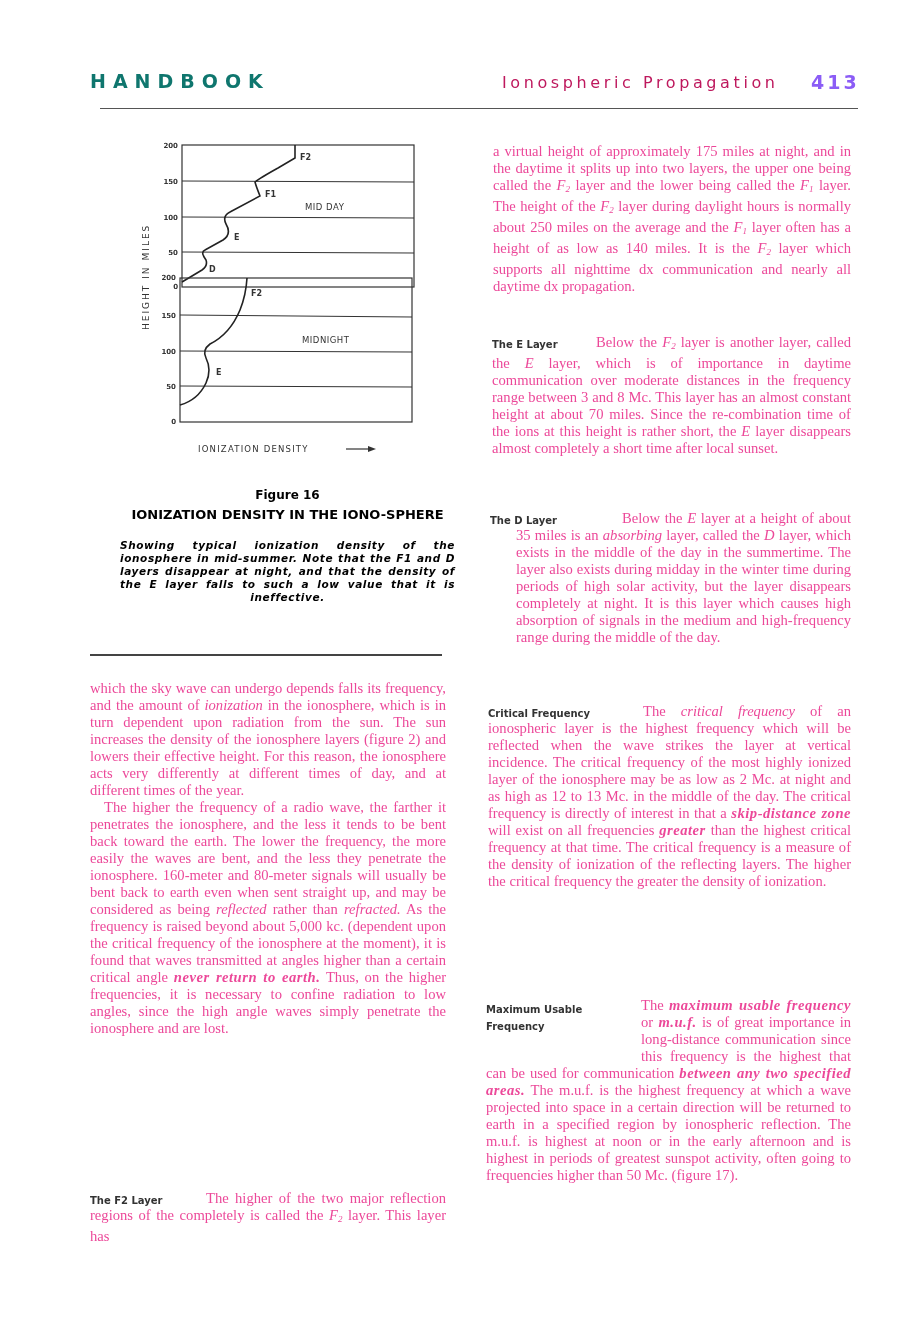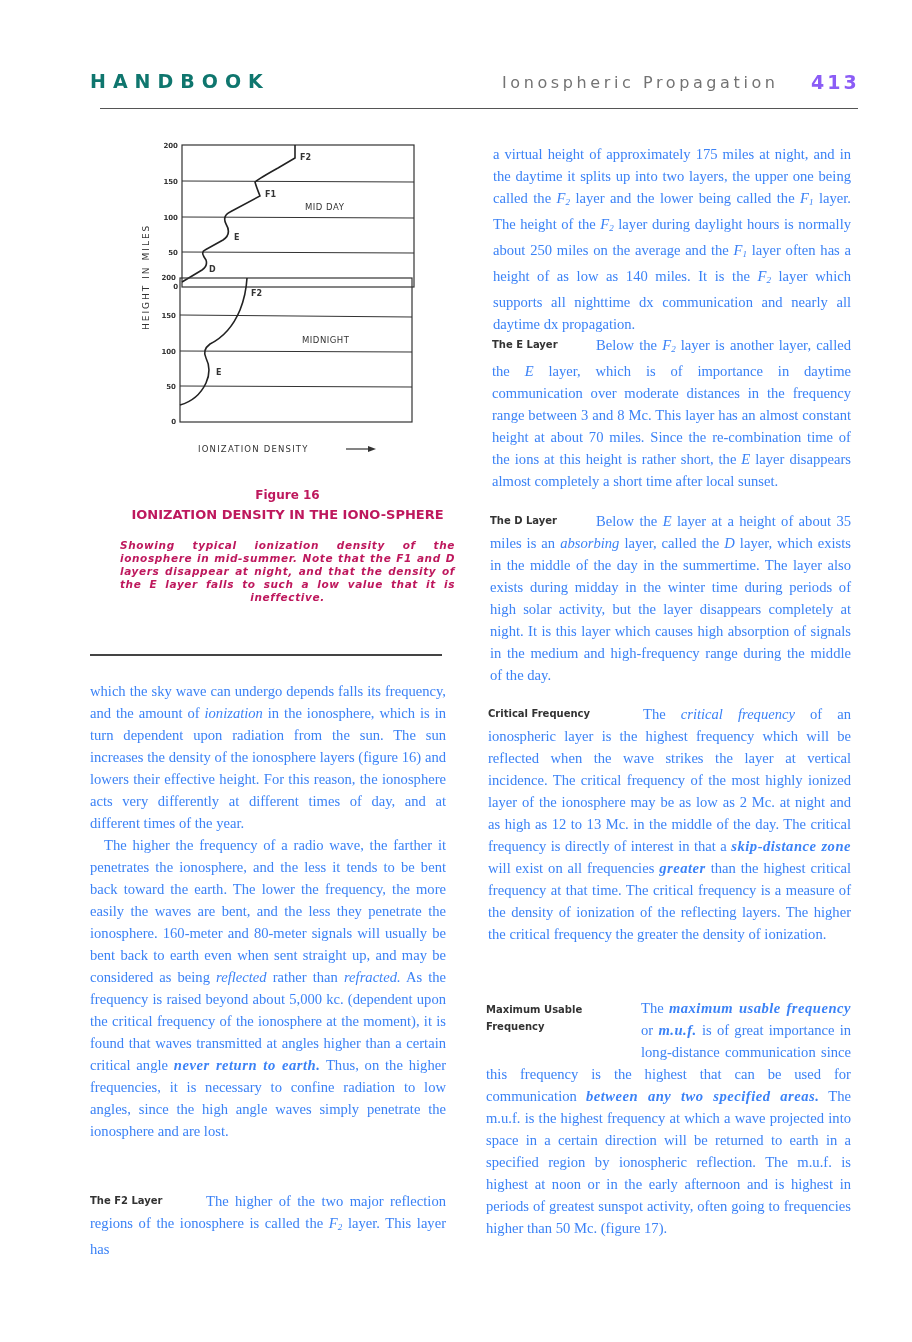--- a/index.html
+++ b/index.html
@@ -1,32 +1,32 @@
 <!DOCTYPE html>
 <html><head>
 <meta charset="utf-8">
 <style>
   html, body { margin: 0; padding: 0; background: #ffffff; }
   body { width: 912px; height: 1342px; position: relative; overflow: hidden; color: #2a2a2a; }
 
   .header-left { position: absolute; left: 90px; top: 70px; font-family: "DejaVu Sans", sans-serif; font-weight: bold; font-size: 19px; letter-spacing: 7px; color: #0f766e; }
-  .header-right { position: absolute; left: 502px; top: 73px; font-family: "DejaVu Sans", sans-serif; font-size: 16px; letter-spacing: 3.6px; color: #737373; }
+  .header-right { position: absolute; left: 502px; top: 73px; font-family: "DejaVu Sans", sans-serif; font-size: 16px; letter-spacing: 3.6px; color: #be185d; }
   .page-num { position: absolute; left: 811px; top: 71px; font-family: "DejaVu Sans", sans-serif; font-weight: bold; font-size: 19px; letter-spacing: 3px; color: #8b5cf6; }
   .header-rule { position: absolute; left: 100px; top: 108px; width: 758px; height: 1px; background: #555; }
 
   
   .figure { position: absolute; left: 130px; top: 130px; width: 300px; height: 350px; }
   .figure svg { position: absolute; left: 0; top: 0; }
-  .fig-caption { position: absolute; left: 120px; top: 488px; width: 335px; text-align: center; font-family: "DejaVu Sans", sans-serif; color: #be185d; }
+  .fig-caption { position: absolute; left: 120px; top: 488px; width: 335px; text-align: center; font-family: "DejaVu Sans", sans-serif; color: #000000; }
   .fig-num { font-size: 12px; font-weight: bold; margin-bottom: 4px; }
   .fig-title { font-size: 13px; font-weight: bold; line-height: 17px; }
   .fig-desc { font-size: 10.5px; font-style: italic; font-weight: bold; line-height: 13px; margin-top: 16px; text-align: justify; text-align-last: center; letter-spacing: 0.6px; }
   .col-rule { position: absolute; left: 90px; top: 654px; width: 352px; height: 2px; background: #444; }
 
-  .text-block { position: absolute; font-family: "Liberation Serif", "DejaVu Serif", serif; font-size: 14.6px; line-height: 22px; text-align: justify; color: #3b82f6; }
+  .text-block { position: absolute; font-family: "Liberation Serif", "DejaVu Serif", serif; font-size: 14.6px; line-height: 17px; text-align: justify; color: #ec4899; }
   .text-block p { margin: 0; }
   .indent { text-indent: 14px; }
   .side-head { font-family: "DejaVu Sans", sans-serif; font-weight: bold; font-size: 10px; color: #333; position: absolute; }
   em { font-style: italic; }
   .bi { font-style: italic; font-weight: bold; letter-spacing: 0.5px; }
   sub { font-size: 9px; vertical-align: -2px; font-style: italic; }
 </style>
 </head>
 <body>
 
@@ -83,37 +83,37 @@
   <div class="fig-num">Figure 16</div>
   <div class="fig-title">IONIZATION DENSITY IN THE IONO-SPHERE</div>
   <div class="fig-desc">Showing typical ionization density of the ionosphere in mid-summer. Note that the F1 and D layers disappear at night, and that the density of the E layer falls to such a low value that it is ineffective.</div>
 </div>
 <div class="col-rule"></div>
 
 <div class="text-block" style="left:90px; top:680px; width:356px;">
   <p>
     <span>which the sky wave can undergo depends falls its frequency, and the amount of</span>
     <em>ionization</em>
-    <span>in the ionosphere, which is in turn dependent upon radiation from the sun. The sun increases the density of the ionosphere layers (figure 16) and lowers their effective height. For this reason, the ionosphere acts very differently at different times of day, and at different times of the year.</span>
+    <span>in the ionosphere, which is in turn dependent upon radiation from the sun. The sun increases the density of the ionosphere layers (figure 2) and lowers their effective height. For this reason, the ionosphere acts very differently at different times of day, and at different times of the year.</span>
   </p>
   <p class="indent">
     <span>The higher the frequency of a radio wave, the farther it penetrates the ionosphere, and the less it tends to be bent back toward the earth. The lower the frequency, the more easily the waves are bent, and the less they penetrate the ionosphere. 160-meter and 80-meter signals will usually be bent back to earth even when sent straight up, and may be considered as being</span>
     <em>reflected</em>
     <span>rather than</span>
     <em>refracted.</em>
     <span>As the frequency is raised beyond about 5,000 kc. (dependent upon the critical frequency of the ionosphere at the moment), it is found that waves transmitted at angles higher than a certain critical angle</span>
     <em class="bi">never return to earth.</em>
     <span>Thus, on the higher frequencies, it is necessary to confine radiation to low angles, since the high angle waves simply penetrate the ionosphere and are lost.</span>
   </p>
 </div>
 
 <div class="side-head" style="left:90px; top:1195px;">The F2 Layer</div>
 <div class="text-block" style="left:90px; top:1190px; width:356px;">
   <p style="text-indent:116px;">
-    <span>The higher of the two major reflection regions of the ionosphere is called the</span>
+    <span>The higher of the two major reflection regions of the completely is called the</span>
     <em><span>F</span><sub>2</sub></em>
     <span>layer. This layer has</span>
   </p>
 </div>
 
 <div class="text-block" style="left:493px; top:143px; width:358px;">
   <p>
     <span>a virtual height of approximately 175 miles at night, and in the daytime it splits up into two layers, the upper one being called the</span>
     <em><span>F</span><sub>2</sub></em>
     <span>layer and the lower being called the</span>
@@ -136,21 +136,21 @@
     <span>layer is another layer, called the</span>
     <em>E</em>
     <span>layer, which is of importance in daytime communication over moderate distances in the frequency range between 3 and 8 Mc. This layer has an almost constant height at about 70 miles. Since the re-combination time of the ions at this height is rather short, the</span>
     <em>E</em>
     <span>layer disappears almost completely a short time after local sunset.</span>
   </p>
 </div>
 
 <div class="side-head" style="left:490px; top:515px;">The D Layer</div>
 <div class="text-block" style="left:490px; top:510px; width:361px;">
-  <p style="text-indent:106px;">
+  <p style="text-indent:106px;margin-left:26px;">
     <span>Below the</span>
     <em>E</em>
     <span>layer at a height of about 35 miles is an</span>
     <em>absorbing</em>
     <span>layer, called the</span>
     <em>D</em>
     <span>layer, which exists in the middle of the day in the summertime. The layer also exists during midday in the winter time during periods of high solar activity, but the layer disappears completely at night. It is this layer which causes high absorption of signals in the medium and high-frequency range during the middle of the day.</span>
   </p>
 </div>
 

